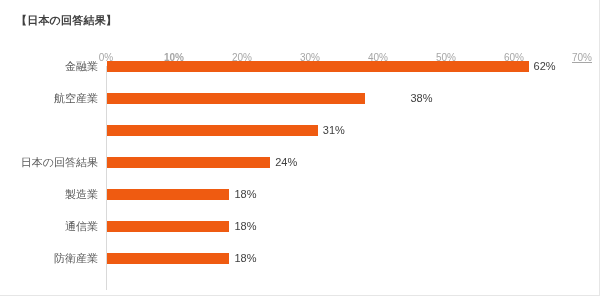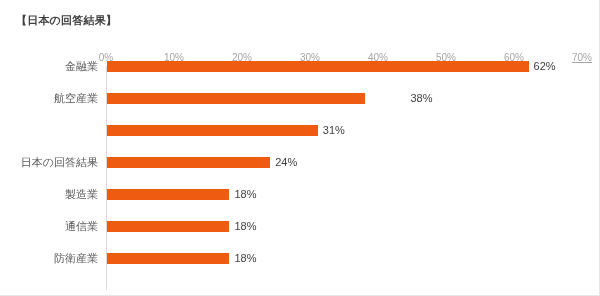--- a/index.html
+++ b/index.html
@@ -104,21 +104,21 @@
 </style>
 </head>
 <body>
 
 <div class="chart-card">
 
   <div class="chart-title">【日本の回答結果】</div>
 
   <div class="x-axis">
       <span class="x-tick" style="left: 0px;">0%</span>
-      <span class="x-tick" style="left: 68px;">10%</span>
+      <span class="x-tick" style="left: 68px; font-weight: bold;">10%</span>
       <span class="x-tick" style="left: 136px; text-align: center;">20%</span>
       <span class="x-tick" style="left: 204px;">30%</span>
       <span class="x-tick" style="left: 272px;">40%</span>
       <span class="x-tick" style="left: 340px;">50%</span>
       <span class="x-tick" style="left: 408px;">60%</span>
       <span class="x-tick" style="left: 476px; text-decoration: underline;">70%</span>
     </div>
 
   <div class="axis-line"></div>
 

